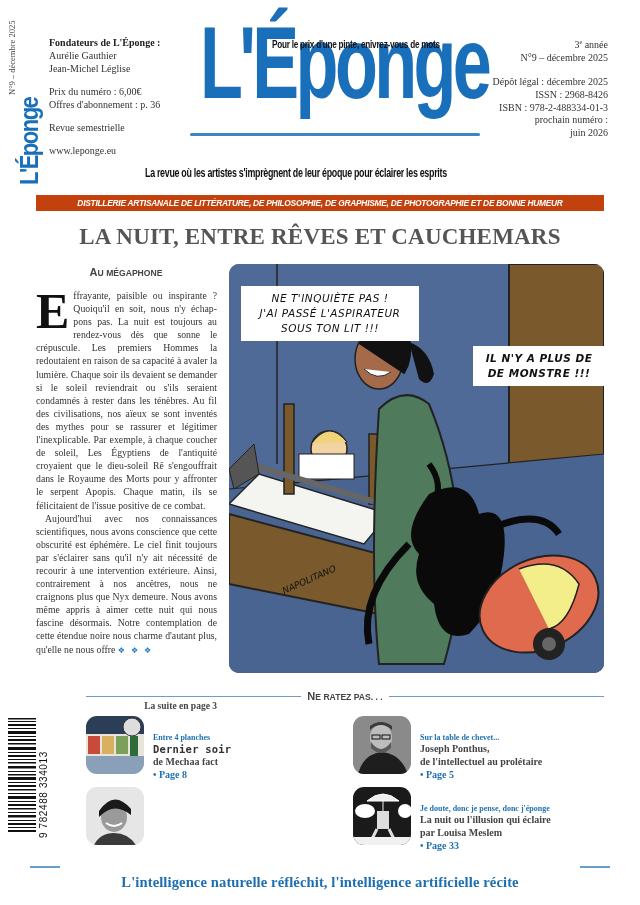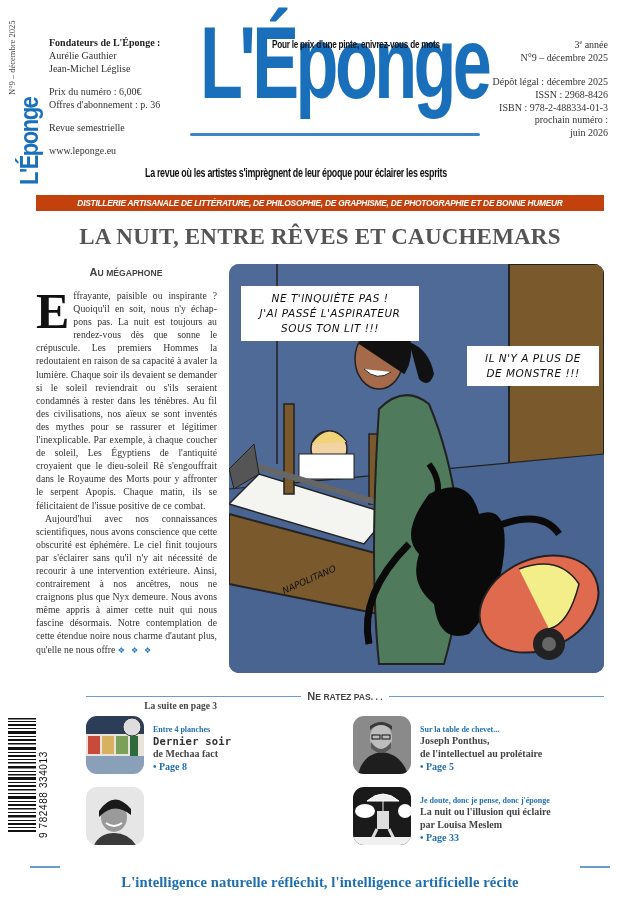--- a/index.html
+++ b/index.html
@@ -110,21 +110,21 @@
   .barcode { position: absolute; left: 8px; top: 718px; width: 28px; height: 115px; }
   .barcode-digits {
     position: absolute; left: 38px; top: 838px;
     transform-origin: left top; transform: rotate(-90deg);
     font-family: "Liberation Sans", sans-serif; font-size: 10px; color: #111; white-space: nowrap; letter-spacing: 0.6px;
   }
 
   .teaser { position: absolute; display: flex; gap: 9px; }
   .thumb { width: 58px; height: 58px; border-radius: 11px; overflow: hidden; flex: none; position: relative; }
   .teaser .txt { font-family: "Liberation Serif", serif; font-weight: 700; }
-  .teaser .kicker { font-size: 8px; color: #1f6fb0; line-height: 11px; margin-top: 8px; }
+  .teaser .kicker { font-size: 8px; color: #1f6fb0; line-height: 11px; margin-top: 16px; }
   .teaser .title { font-size: 10px; color: #444; line-height: 12.5px; }
   .teaser .title.mono { font-family: "DejaVu Sans Mono", monospace; font-size: 10.5px; letter-spacing: 0.2px; color: #333; }
   .teaser .page { font-size: 10px; color: #1f6fb0; line-height: 13px; }
 
   
   .footer-quote { position: absolute; left: 30px; top: 858px; width: 580px; height: 18px; display: flex; align-items: center; }
   .footer-quote .line { width: 30px; height: 1.5px; background: #6a9ccc; flex: none; }
   .footer-quote .text {
     flex: 1; text-align: center; font-family: "Liberation Serif", serif; font-weight: 700;
     font-size: 14.6px; color: #1f6fb0; white-space: nowrap; letter-spacing: 0.1px; margin-top: 31px;
@@ -224,21 +224,21 @@
     <circle cx="320" cy="380" r="16" fill="#222"></circle>
     <circle cx="320" cy="380" r="7" fill="#666"></circle>
 
     <text x="55" y="330" font-family="DejaVu Sans, sans-serif" font-size="9" fill="#111" transform="rotate(-24 55 330)" font-style="italic">NAPOLITANO</text>
   </svg>
   <div class="bubble" style="left:12px; top:10px; width:178px;margin-top:12px;">
     <div>NE T'INQUIÈTE PAS !</div>
     <div>J'AI PASSÉ L'ASPIRATEUR</div>
     <div>SOUS TON LIT !!!</div>
   </div>
-  <div class="bubble" style="left:238px; top:82px; width:132px;">
+  <div class="bubble" style="left:244px; top:82px; width:132px;font-weight:bold;">
     <div>IL N'Y A PLUS DE</div>
     <div>DE MONSTRE !!!</div>
   </div>
 </div>
 
 <div class="nrp-head">
   <div class="line"></div>
   <div class="label"><span>N</span><span class="smallcaps">E RATEZ PAS. . .</span></div>
   <div class="line"></div>
 </div>

